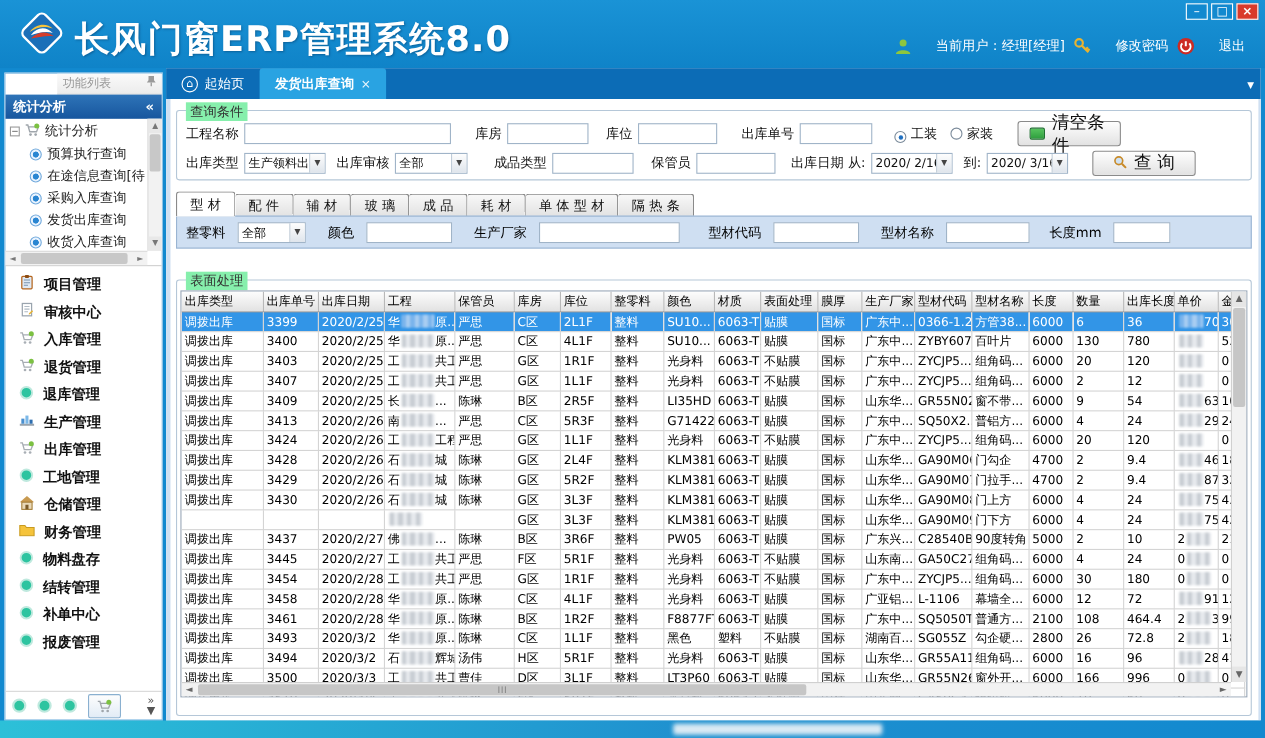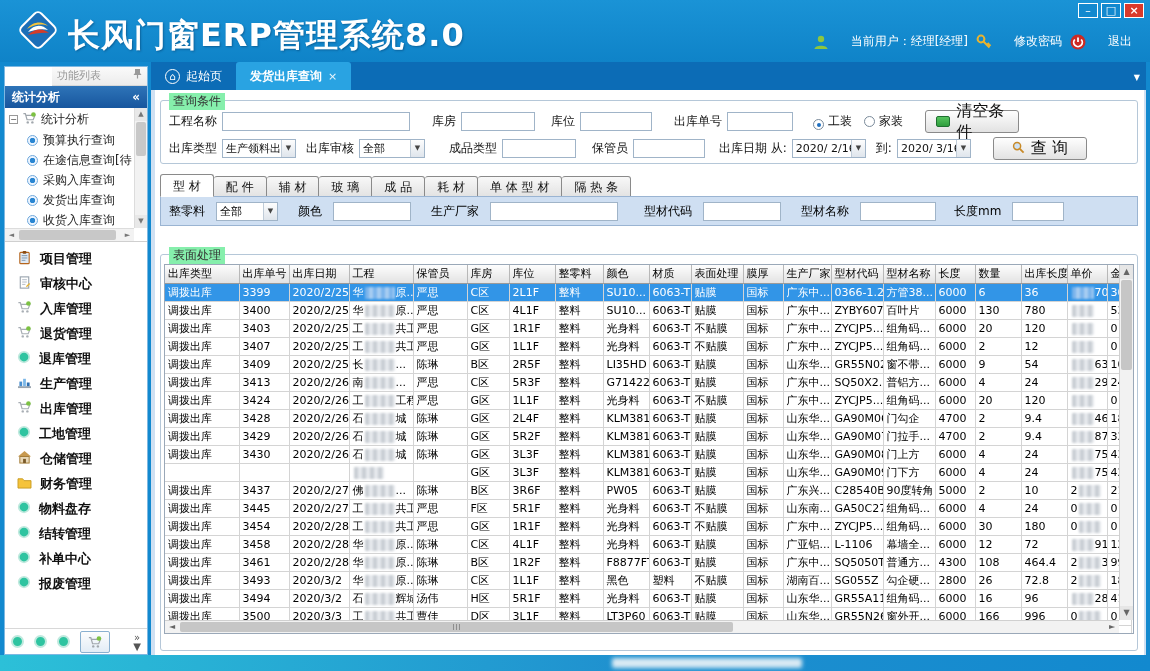--- a/index.html
+++ b/index.html
@@ -823,21 +823,21 @@
                   <td>B区</td>
                   <td>1R2F</td>
                   <td>整料</td>
                   <td>F8877FT</td>
                   <td>6063-T5</td>
                   <td>贴膜</td>
                   <td>国标</td>
                   <td>广东中...</td>
                   <td>SQ5050T20</td>
                   <td>普通方...</td>
-                  <td>4300</td>
+                  <td>2100</td>
                   <td>108</td>
                   <td>464.4</td>
                   <td><span>2</span><span class="censor c-price"></span><span>306</span></td>
                   <td>998</td>
                 </tr>
                 <tr>
                   <td>调拨出库</td>
                   <td>3493</td>
                   <td>2020/3/2</td>
                   <td><span>华</span><span class="censor c-proj"></span><span>原...</span></td>

